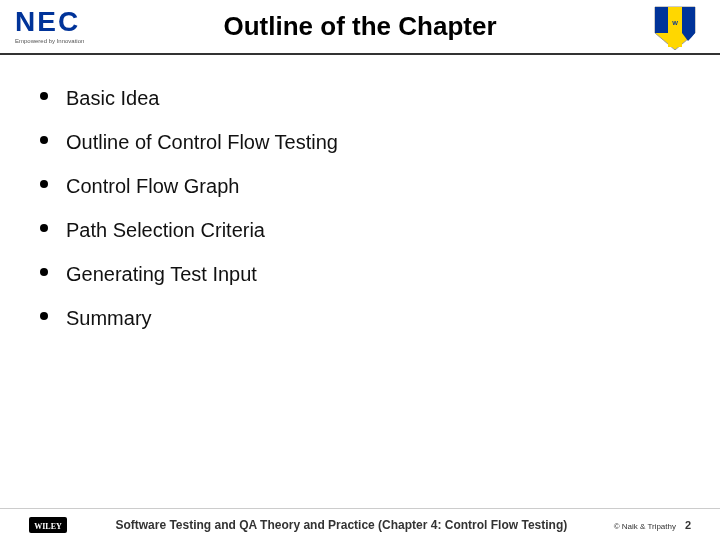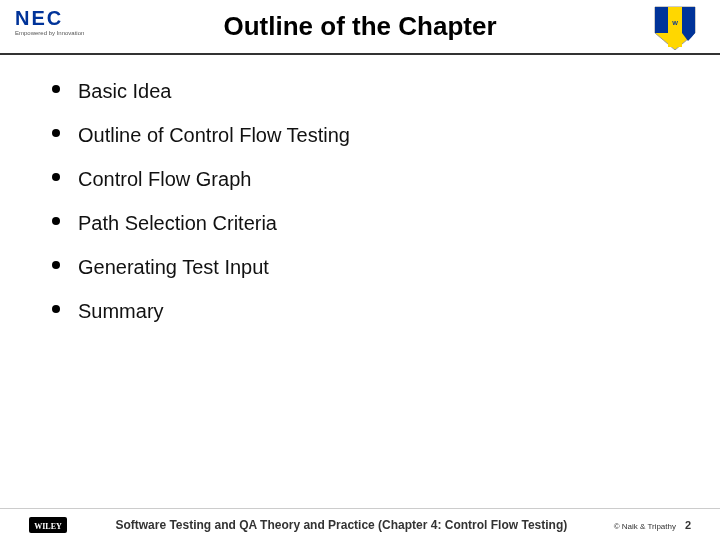--- a/index.html
+++ b/index.html
@@ -41,21 +41,21 @@
     .logo-nec {
       position: absolute;
       left: 15px;
       top: 8px;
       display: flex;
       flex-direction: column;
       align-items: flex-start;
     }
 
     .nec-text {
-      font-size: 20px;
+      font-size: 28px;
       font-weight: bold;
       color: #003399;
       letter-spacing: 2px;
       line-height: 1;
     }
 
     .nec-sub {
       font-size: 6px;
       color: #555;
       line-height: 1.2;
@@ -71,22 +71,21 @@
     }
 
     
     .waterloo-shield {
       width: 50px;
       height: 45px;
     }
 
     
     .content {
-      padding: 23px 40px 20px 40px;
-      margin-left: 12px;
+      padding: 30px 40px 20px 40px;
     }
 
     .bullet-list {
       list-style: none;
       padding: 0;
     }
 
     .bullet-list li {
       display: flex;
       align-items: flex-start;

